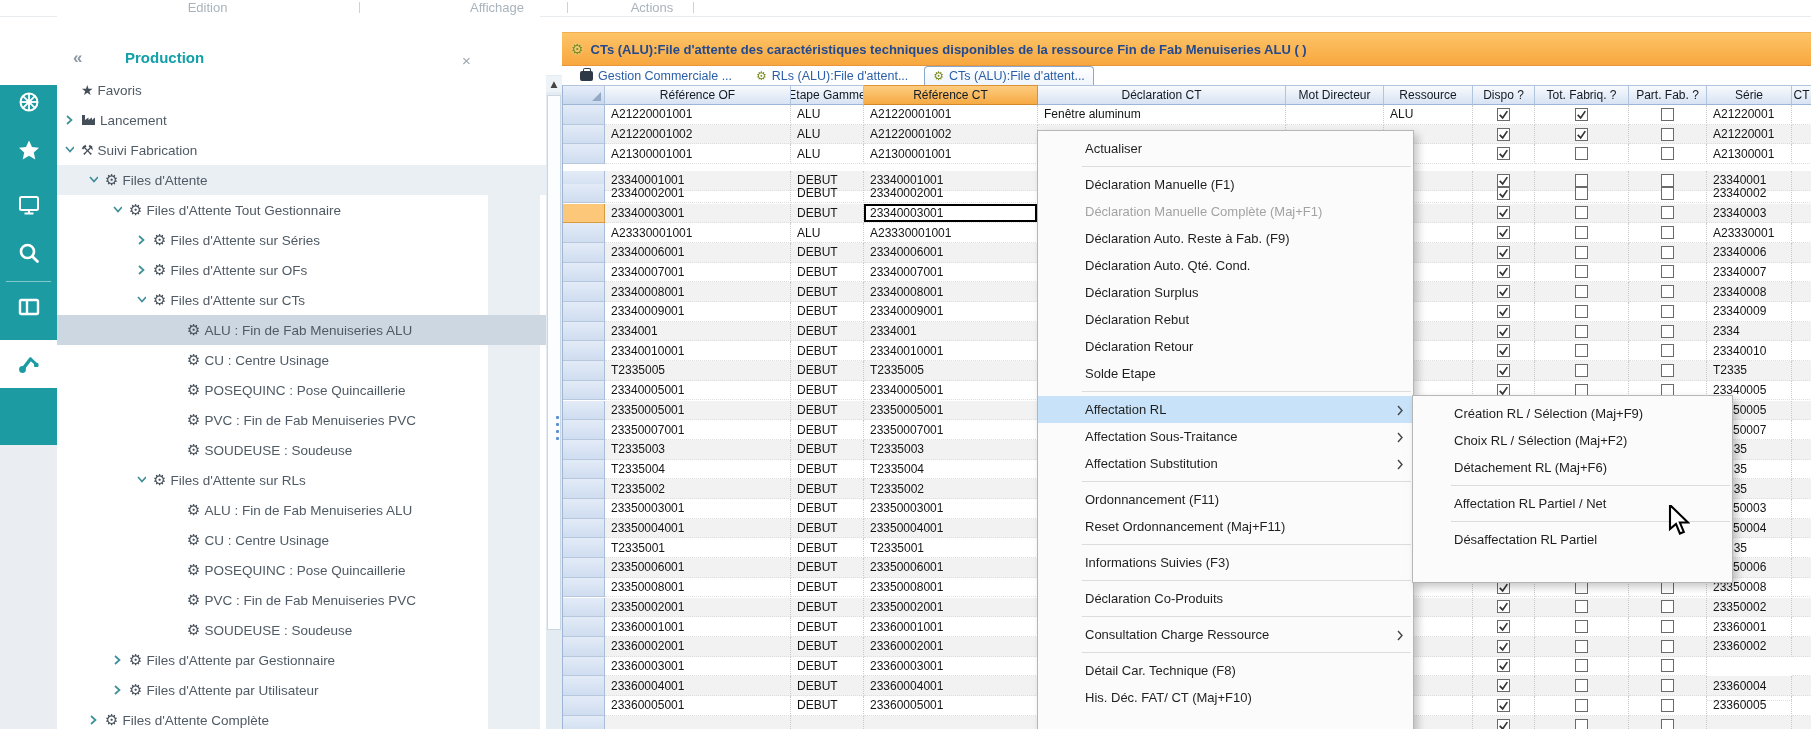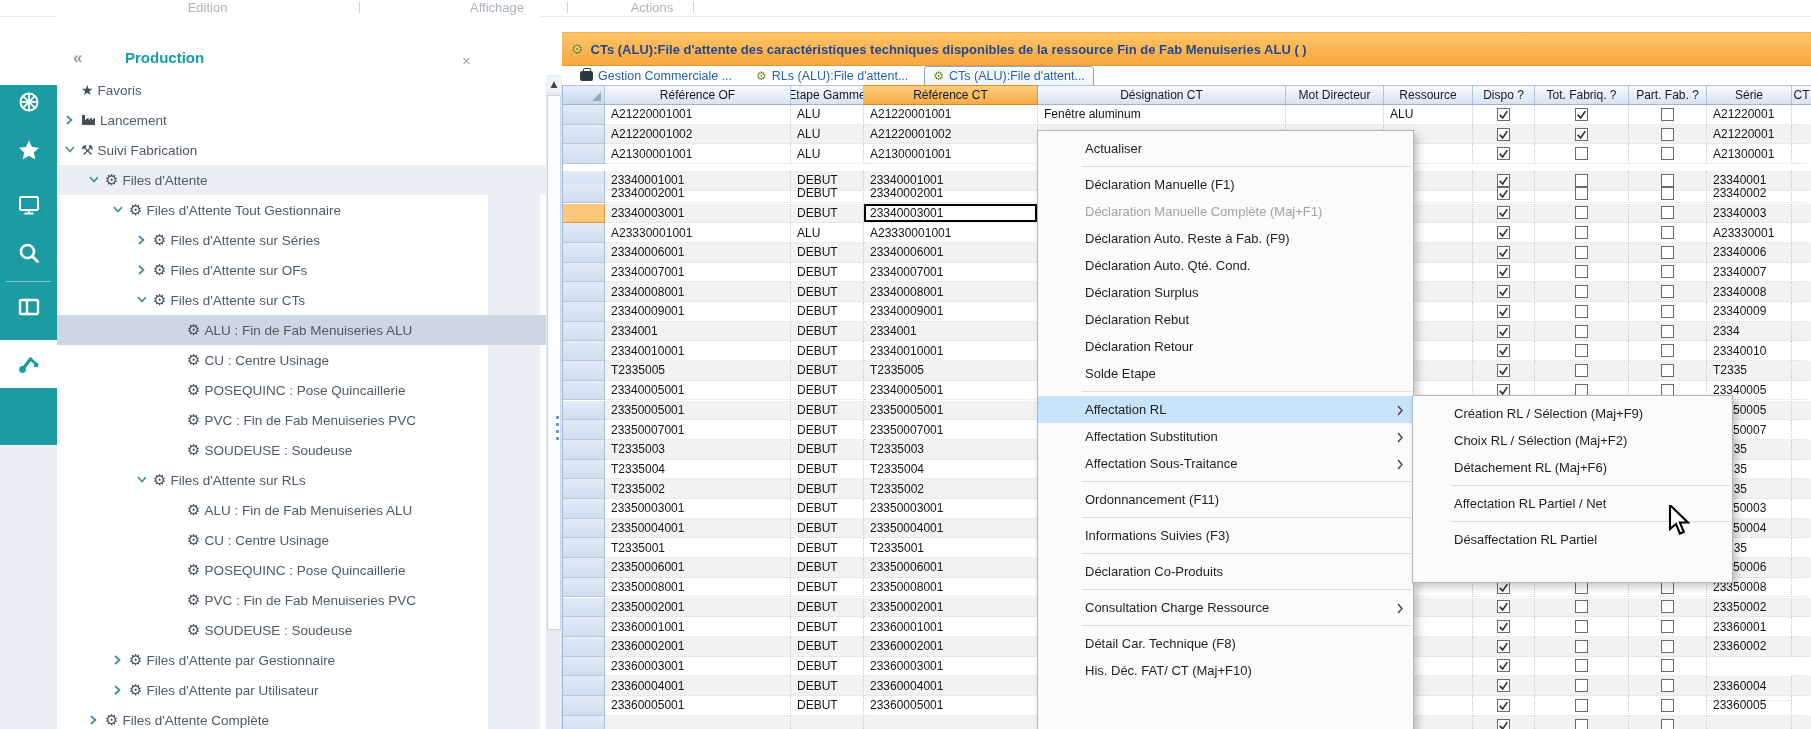--- a/index.html
+++ b/index.html
@@ -392,21 +392,21 @@
     </div>
 
 <div id="grid" class="abs">
   <div id="ghead">
         <div class="hcell corner" style="width: 42px; flex: 0 0 42px;">
           <div class="tri"></div>
         </div>
         <div class="hcell" style="width: 186px; flex: 0 0 186px;">Référence OF</div>
         <div class="hcell" style="width: 73px; flex: 0 0 73px;">Etape Gamme</div>
         <div class="hcell sorted" style="width: 174px; flex: 0 0 174px;">Référence CT</div>
-        <div class="hcell" style="width: 248px; flex: 0 0 248px;">Désignation CT</div>
+        <div class="hcell" style="width: 248px; flex: 0 0 248px;">Déclaration CT</div>
         <div class="hcell" style="width: 98px; flex: 0 0 98px;">Mot Directeur</div>
         <div class="hcell" style="width: 89px; flex: 0 0 89px;">Ressource</div>
         <div class="hcell" style="width: 62px; flex: 0 0 62px;">Dispo ?</div>
         <div class="hcell" style="width: 94px; flex: 0 0 94px;">Tot. Fabriq. ?</div>
         <div class="hcell" style="width: 78px; flex: 0 0 78px;">Part. Fab. ?</div>
         <div class="hcell" style="width: 85px; flex: 0 0 85px;">Série</div>
         <div class="hcell" style="width: 20px; flex: 0 0 20px;">CT</div>
       </div>
   <div id="gbody">
         <div class="grow" style="top: 20px; height: 19.7px;">
@@ -1218,34 +1218,37 @@
         <span>Solde Etape</span>
       </div>
       <div class="msep"></div>
       <div class="mi hl">
         <span>Affectation RL</span>
         <span class="marrow"><svg width="6" height="11" viewBox="0 0 6 11">
             <polyline points="1,1 5,5.5 1,10" fill="none" stroke="#444" stroke-width="1.4"></polyline>
           </svg></span>
       </div>
       <div class="mi">
+        <span>Affectation Sous-Traitance</span>
+        <span class="marrow"><svg width="6" height="11" viewBox="0 0 6 11">
+            <polyline points="1,1 5,5.5 1,10" fill="none" stroke="#444" stroke-width="1.4"></polyline>
+          </svg></span>
+      </div>
+      <div class="mi">
         <span>Affectation Substitution</span>
         <span class="marrow"><svg width="6" height="11" viewBox="0 0 6 11">
             <polyline points="1,1 5,5.5 1,10" fill="none" stroke="#444" stroke-width="1.4"></polyline>
           </svg></span>
       </div>
-      <div class="mi">
-        <span>Affectation Sous-Traitance</span>
-        <span class="marrow"><svg width="6" height="11" viewBox="0 0 6 11">
-            <polyline points="1,1 5,5.5 1,10" fill="none" stroke="#444" stroke-width="1.4"></polyline>
-          </svg></span>
-      </div>
       <div class="msep"></div>
       <div class="mi">
         <span>Ordonnancement (F11)</span>
+      </div>
+      <div class="mi">
+        <span>Reset Ordonnancement (Maj+F11)</span>
       </div>
       <div class="msep"></div>
       <div class="mi">
         <span>Informations Suivies (F3)</span>
       </div>
       <div class="msep"></div>
       <div class="mi">
         <span>Déclaration Co-Produits</span>
       </div>
       <div class="msep"></div>

